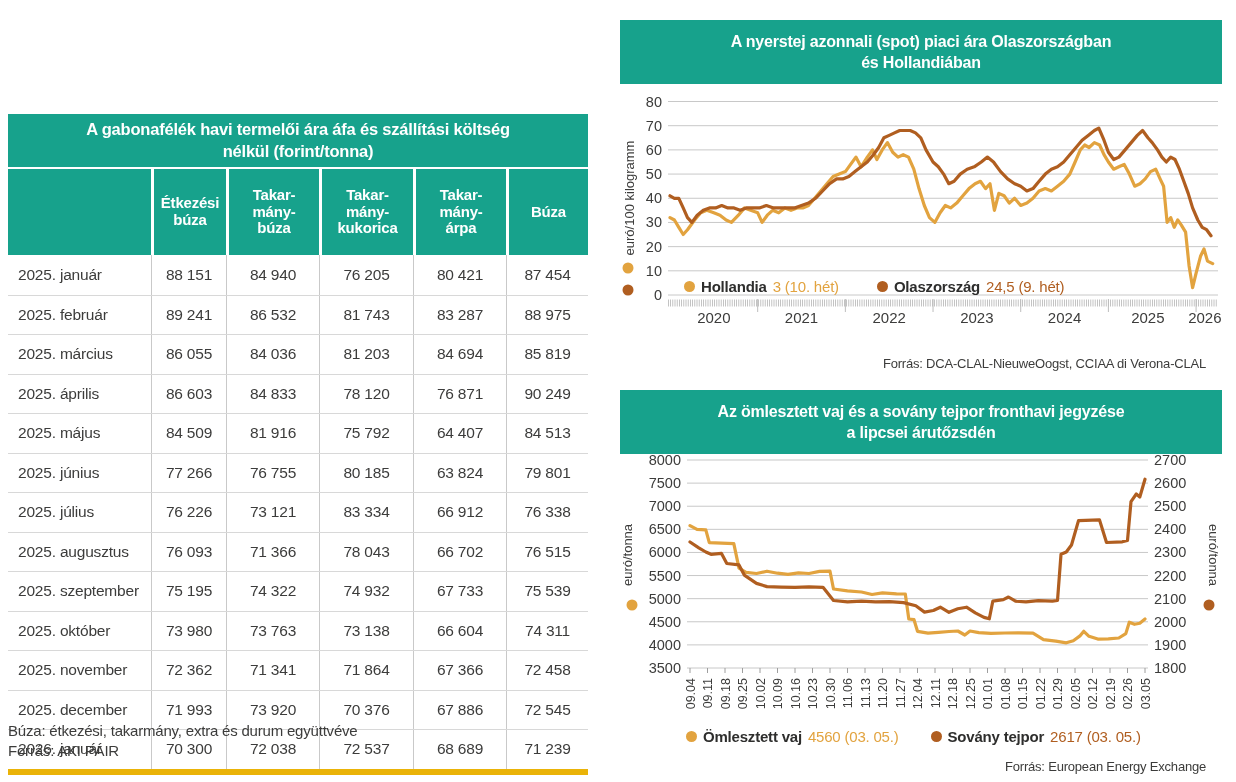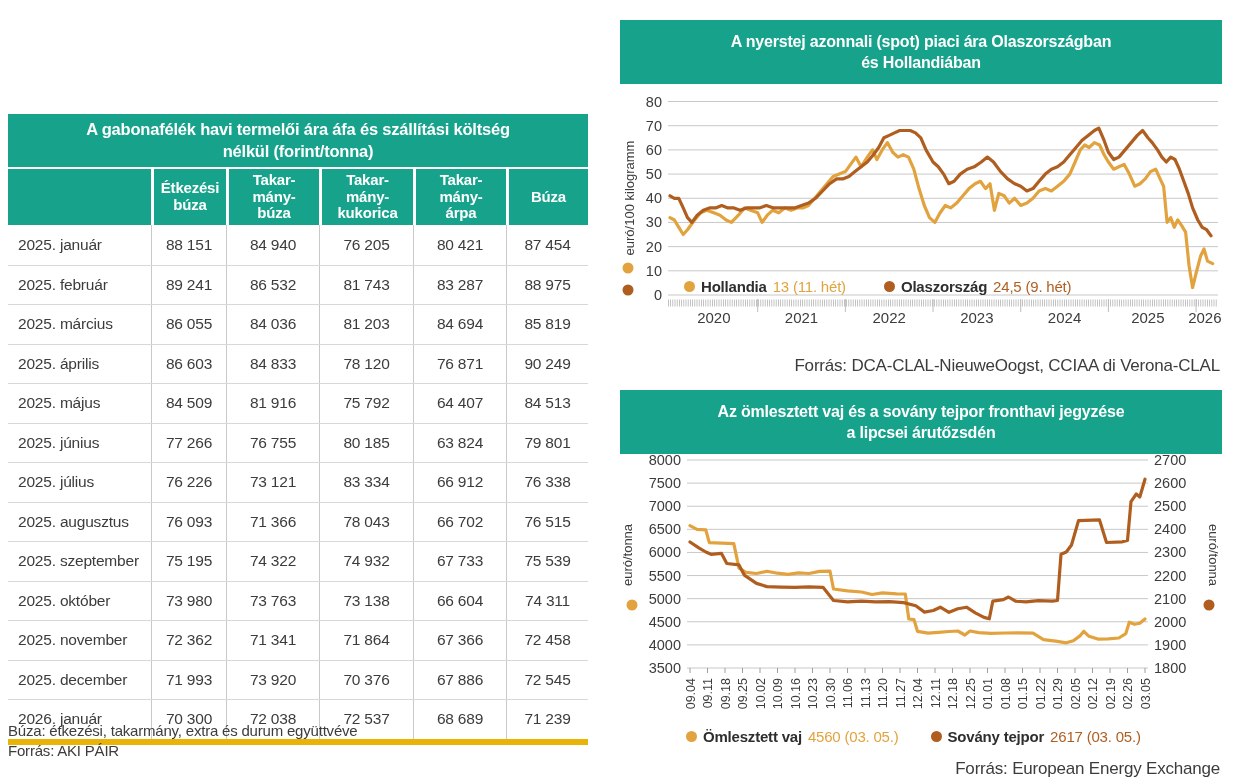--- a/index.html
+++ b/index.html
@@ -8,21 +8,21 @@
   *{box-sizing:border-box;}
   html,body{margin:0;padding:0;}
   body{width:1236px;height:782px;background:#fff;font-family:"Liberation Sans",sans-serif;color:var(--ink);}
   .canvas{position:relative;width:1236px;height:782px;background:#fff;overflow:hidden;}
 
   
   .table-panel{position:absolute;left:8px;top:70px;width:580px;margin-top:44px;}
   .teal{background:var(--teal);color:#fff;font-weight:bold;text-align:center;white-space:pre-line;}
   .tbl-title{height:55px;display:flex;align-items:center;justify-content:center;font-size:16.5px;line-height:1.3;border-bottom:2px solid #fff;letter-spacing:-0.2px;}
   .thead,.trow{display:grid;grid-template-columns:143px 75px 93px 94px 93px 82px;}
-  .thead{height:56px;}
+  .thead{height:86px;}
   .th{display:flex;align-items:center;justify-content:center;font-size:15px;line-height:1.12;border-left:3px solid #fff;text-align:center;white-space:pre-line;letter-spacing:-0.2px;}
   .th:first-child{border-left:none;}
   .tbody{border-bottom:6px solid #eab308;}
   .trow{height:39.5px;}
   .trow + .trow{border-top:1px solid #d8d8d8;}
   .td{display:flex;align-items:center;justify-content:center;font-size:15.5px;border-left:1px solid #c9c9c9;letter-spacing:-0.2px;}
   .td-month{justify-content:flex-start;padding-left:10px;border-left:none;}
   .footnote{position:absolute;left:8px;top:721px;font-size:15px;line-height:1.3;letter-spacing:-0.2px;}
 
   
@@ -36,21 +36,21 @@
   .axlabel{font-size:13px;}
   .legend{position:absolute;display:flex;align-items:center;}
   .litem{display:flex;align-items:center;gap:6px;white-space:nowrap;font-size:15px;}
   .litem b{color:#2e2e2d;letter-spacing:-0.2px;}
   .val{font-style:normal;letter-spacing:-0.2px;}
   .val.tan{color:var(--tan);}
   .val.brown{color:var(--brown);}
   .dot{width:11px;height:11px;border-radius:50%;display:inline-block;flex:none;}
   .dot.tan{background:var(--tan);}
   .dot.brown{background:var(--brown);}
-  .source{position:absolute;right:2px;text-align:right;font-size:17px;letter-spacing:-0.2px;}
+  .source{position:absolute;right:16px;text-align:right;font-size:13px;letter-spacing:-0.2px;}
 </style>
 </head>
 <body>
 
 <div class="canvas">
 
   <section class="table-panel">
     <header class="teal tbl-title">A gabonafélék havi termelői ára áfa és szállítási költség
 nélkül (forint/tonna)</header>
     <div class="teal thead">
@@ -231,21 +231,21 @@
         <text x="444.56" y="248" text-anchor="middle" class="xtick">2024</text>
         <text x="527.8560000000041" y="248" text-anchor="middle" class="xtick">2025</text>
         <text x="584.847999999992" y="248" text-anchor="middle" class="xtick">2026</text>
         <polyline points="50.0,142.6 54.4,145.0 58.8,152.3 63.2,159.5 67.5,154.7 74.6,145.0 80.7,137.8 86.8,135.3 93.8,137.8 100.0,140.2 106.1,145.0 111.4,147.4 118.4,140.2 124.5,132.9 130.7,135.3 137.7,137.8 142.1,147.4 147.3,140.2 152.6,135.3 158.7,137.8 164.9,132.9 171.0,135.3 177.1,132.9 183.3,132.9 188.5,130.5 194.7,123.3 200.8,116.0 206.9,108.7 213.1,101.5 219.2,99.1 225.4,96.6 230.6,89.4 235.9,82.1 241.1,91.8 247.3,82.1 252.5,74.9 256.9,84.5 262.2,74.9 267.4,67.6 272.7,77.3 278.0,82.1 283.2,79.7 288.5,82.1 293.8,94.2 299.0,113.6 304.3,130.5 309.5,142.6 314.8,147.4 320.1,137.8 325.3,130.5 330.6,132.9 336.7,128.1 342.9,120.8 349.0,113.6 355.1,108.7 360.4,106.3 365.6,113.6 370.0,108.7 374.4,135.3 378.8,118.4 384.1,120.8 389.3,128.1 394.6,123.3 400.7,130.5 406.9,128.1 413.0,123.3 419.1,116.0 425.3,113.6 431.4,116.0 437.5,111.2 443.7,106.3 449.8,99.1 455.1,87.0 460.3,74.9 464.7,70.0 469.1,72.5 474.4,67.6 479.6,70.0 484.0,79.7 488.4,87.0 493.7,94.2 498.9,91.8 504.2,89.4 509.4,99.1 514.7,111.2 520.0,108.7 525.2,103.9 530.5,96.6 535.7,94.2 540.1,103.9 543.6,111.2 547.1,147.4 550.7,142.6 554.2,152.3 557.7,145.0 561.2,149.9 565.6,157.1 569.1,191.0 572.6,212.7 576.1,198.2 580.5,181.3 584.0,174.0 587.5,186.1 592.7,188.6" fill="none" stroke="#E2A33F" stroke-width="3.2" stroke-linejoin="round" stroke-linecap="round"></polyline>
         <polyline points="50.0,120.8 54.4,123.3 58.8,123.3 63.2,132.9 67.5,142.6 71.9,147.4 77.2,140.2 83.3,135.3 89.5,132.9 95.6,132.9 101.7,130.5 107.9,132.9 114.0,132.9 120.1,135.3 126.3,132.9 132.4,132.9 139.4,132.9 146.4,130.5 153.5,132.9 160.5,132.9 167.5,132.9 174.5,132.9 181.5,130.5 188.5,128.1 195.5,123.3 202.6,116.0 209.6,108.7 216.6,103.9 222.7,103.9 228.9,101.5 235.0,96.6 241.1,91.8 247.3,87.0 253.4,79.7 258.7,72.5 263.9,62.8 269.2,60.4 274.5,57.9 279.7,55.5 285.0,55.5 290.2,55.5 295.5,57.9 300.8,62.8 306.0,74.9 313.0,87.0 318.3,91.8 323.6,99.1 328.8,108.7 334.1,106.3 340.2,99.1 347.2,94.2 354.2,91.8 361.3,87.0 367.4,82.1 373.5,87.0 380.6,96.6 387.6,103.9 394.6,108.7 400.7,111.2 406.9,116.0 413.0,113.6 419.1,106.3 425.3,99.1 431.4,94.2 437.5,91.8 443.7,87.0 449.8,79.7 456.0,72.5 462.1,65.2 468.2,60.4 474.4,55.5 478.8,53.1 484.0,65.2 488.4,77.3 493.7,84.5 498.9,82.1 505.1,74.9 511.2,67.6 517.3,60.4 522.6,55.5 527.9,62.8 532.2,67.6 537.5,74.9 541.9,82.1 546.3,87.0 550.7,82.1 555.0,84.5 559.4,94.2 563.8,106.3 568.2,118.4 572.6,132.9 577.8,145.0 582.2,152.3 586.6,154.7 591.0,160.7" fill="none" stroke="#B05E20" stroke-width="3.2" stroke-linejoin="round" stroke-linecap="round"></polyline>
       </svg>
     <div class="legend" style="left:64px;top:258px;gap:38px;">
       <span class="litem">
         <i class="dot tan"></i>
         <b>Hollandia</b>
-        <em class="val tan">13 (11. hét)</em>
+        <em class="val tan">3 (10. hét)</em>
       </span>
       <span class="litem">
         <i class="dot brown"></i>
         <b>Olaszország</b>
         <em class="val brown">24,5 (9. hét)</em>
       </span>
     </div>
     <div class="source" style="top:336px;">Forrás: DCA-CLAL-NieuweOogst, CCIAA di Verona-CLAL</div>
   </section>
 

